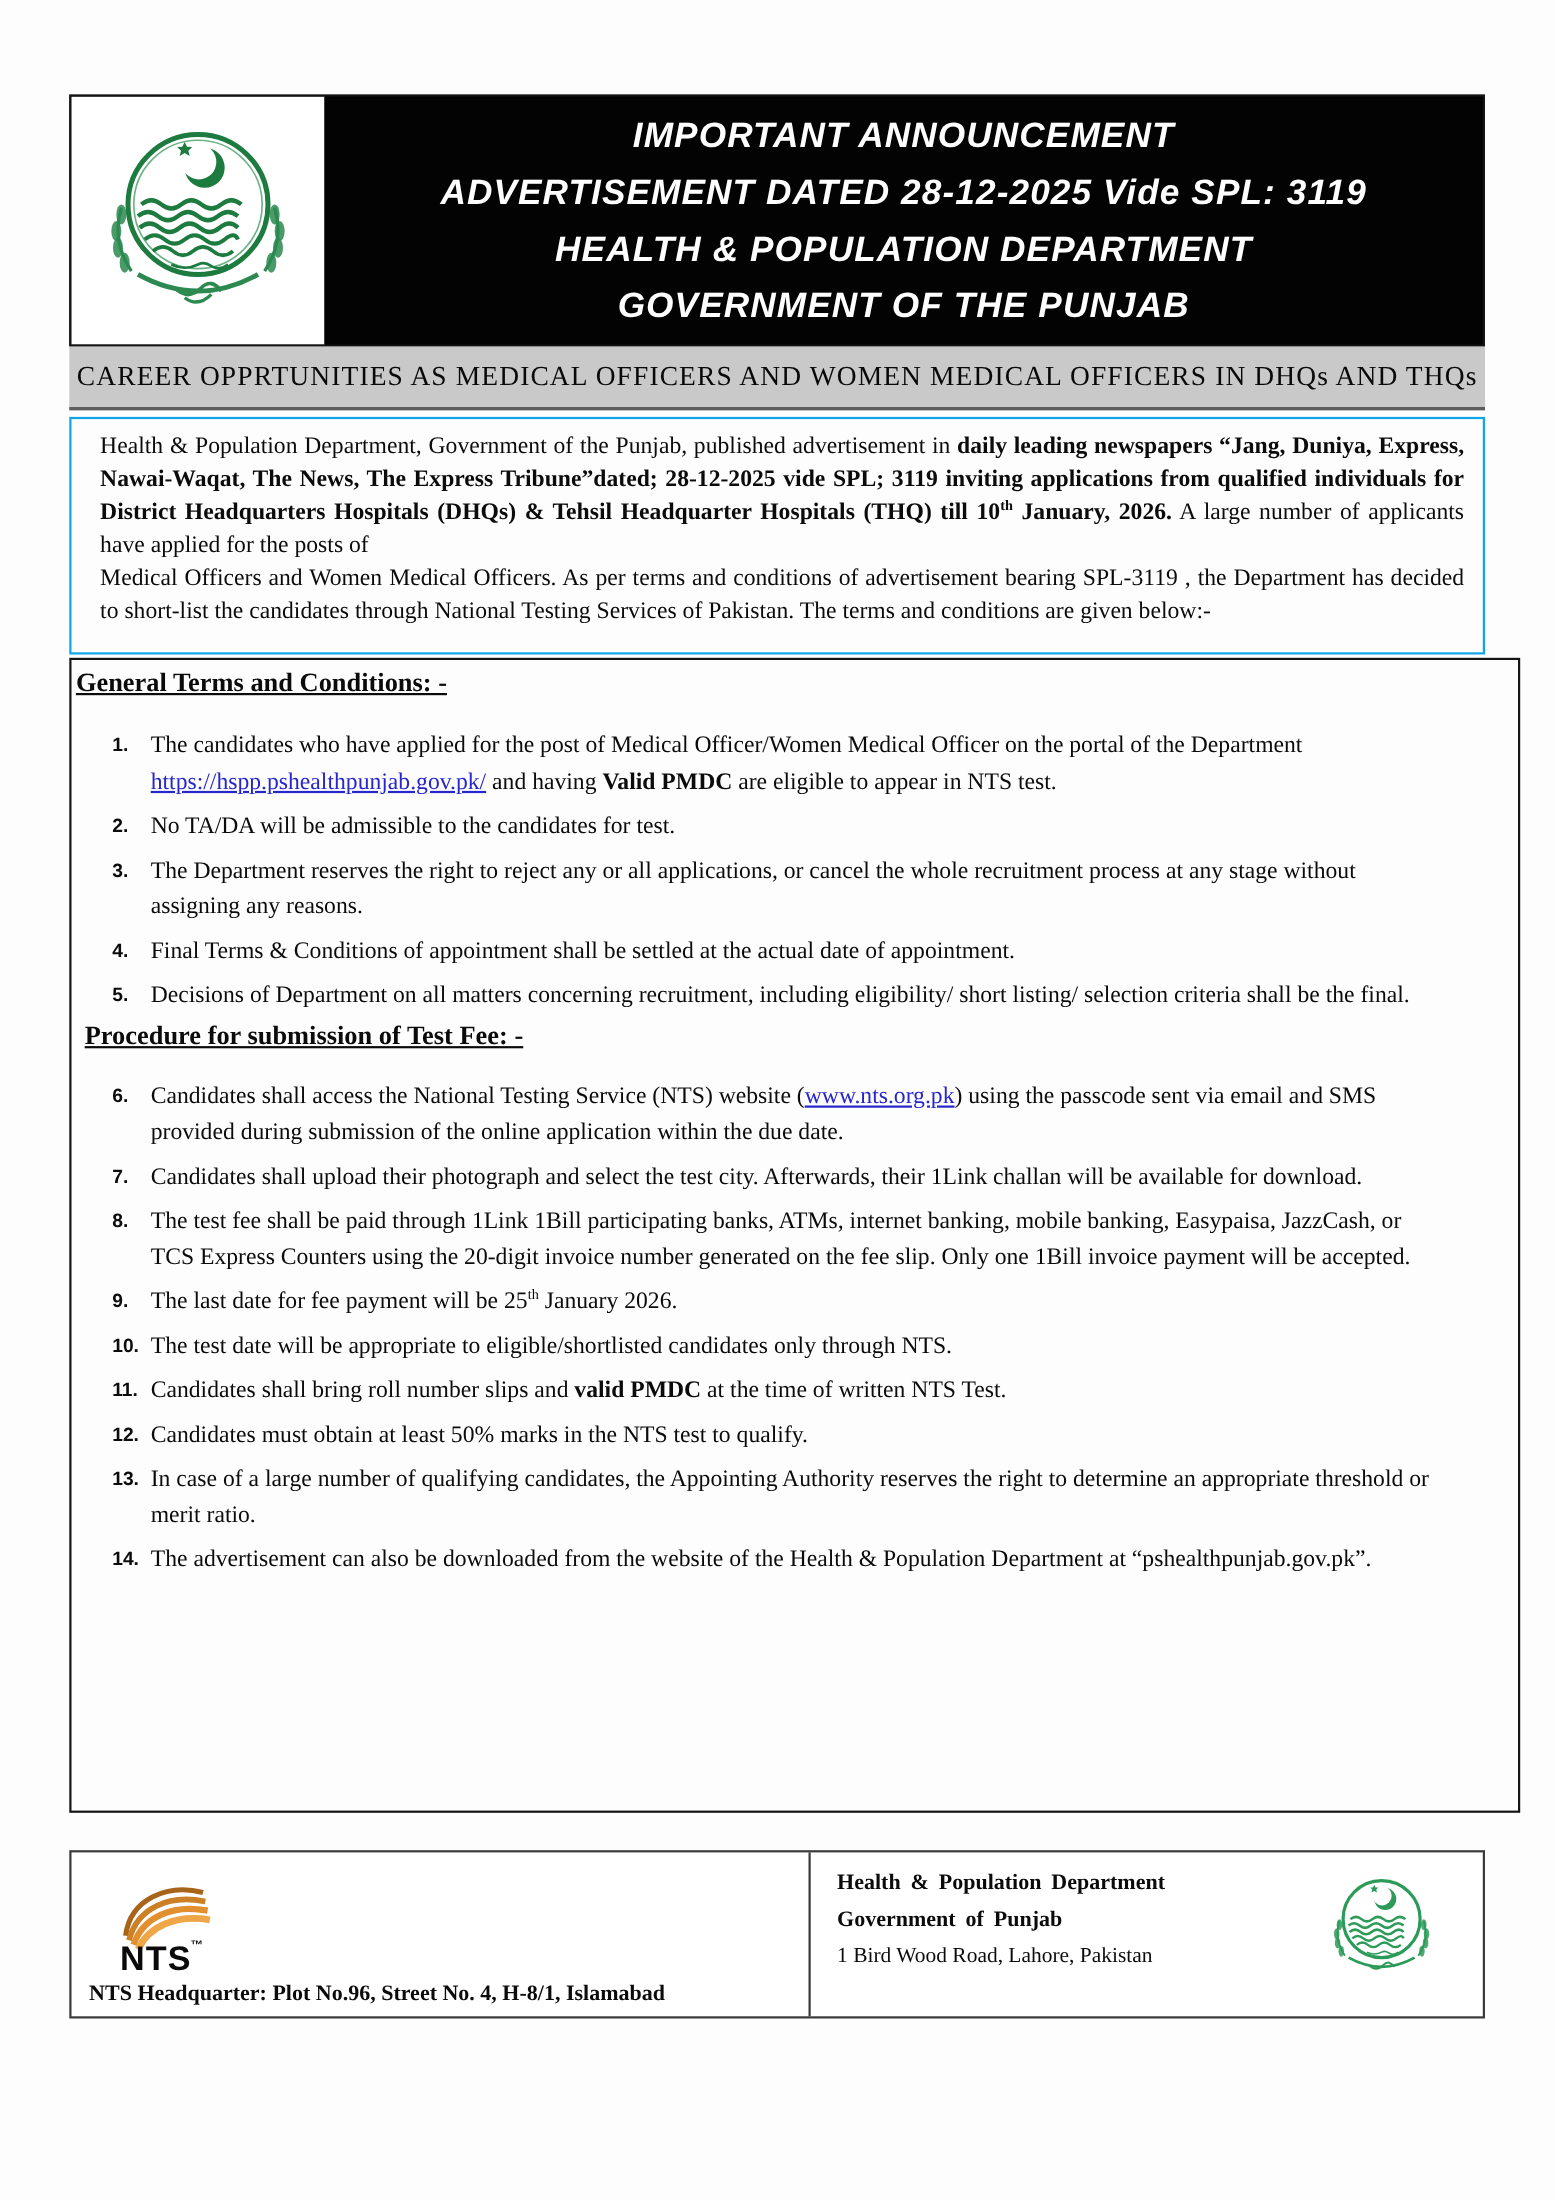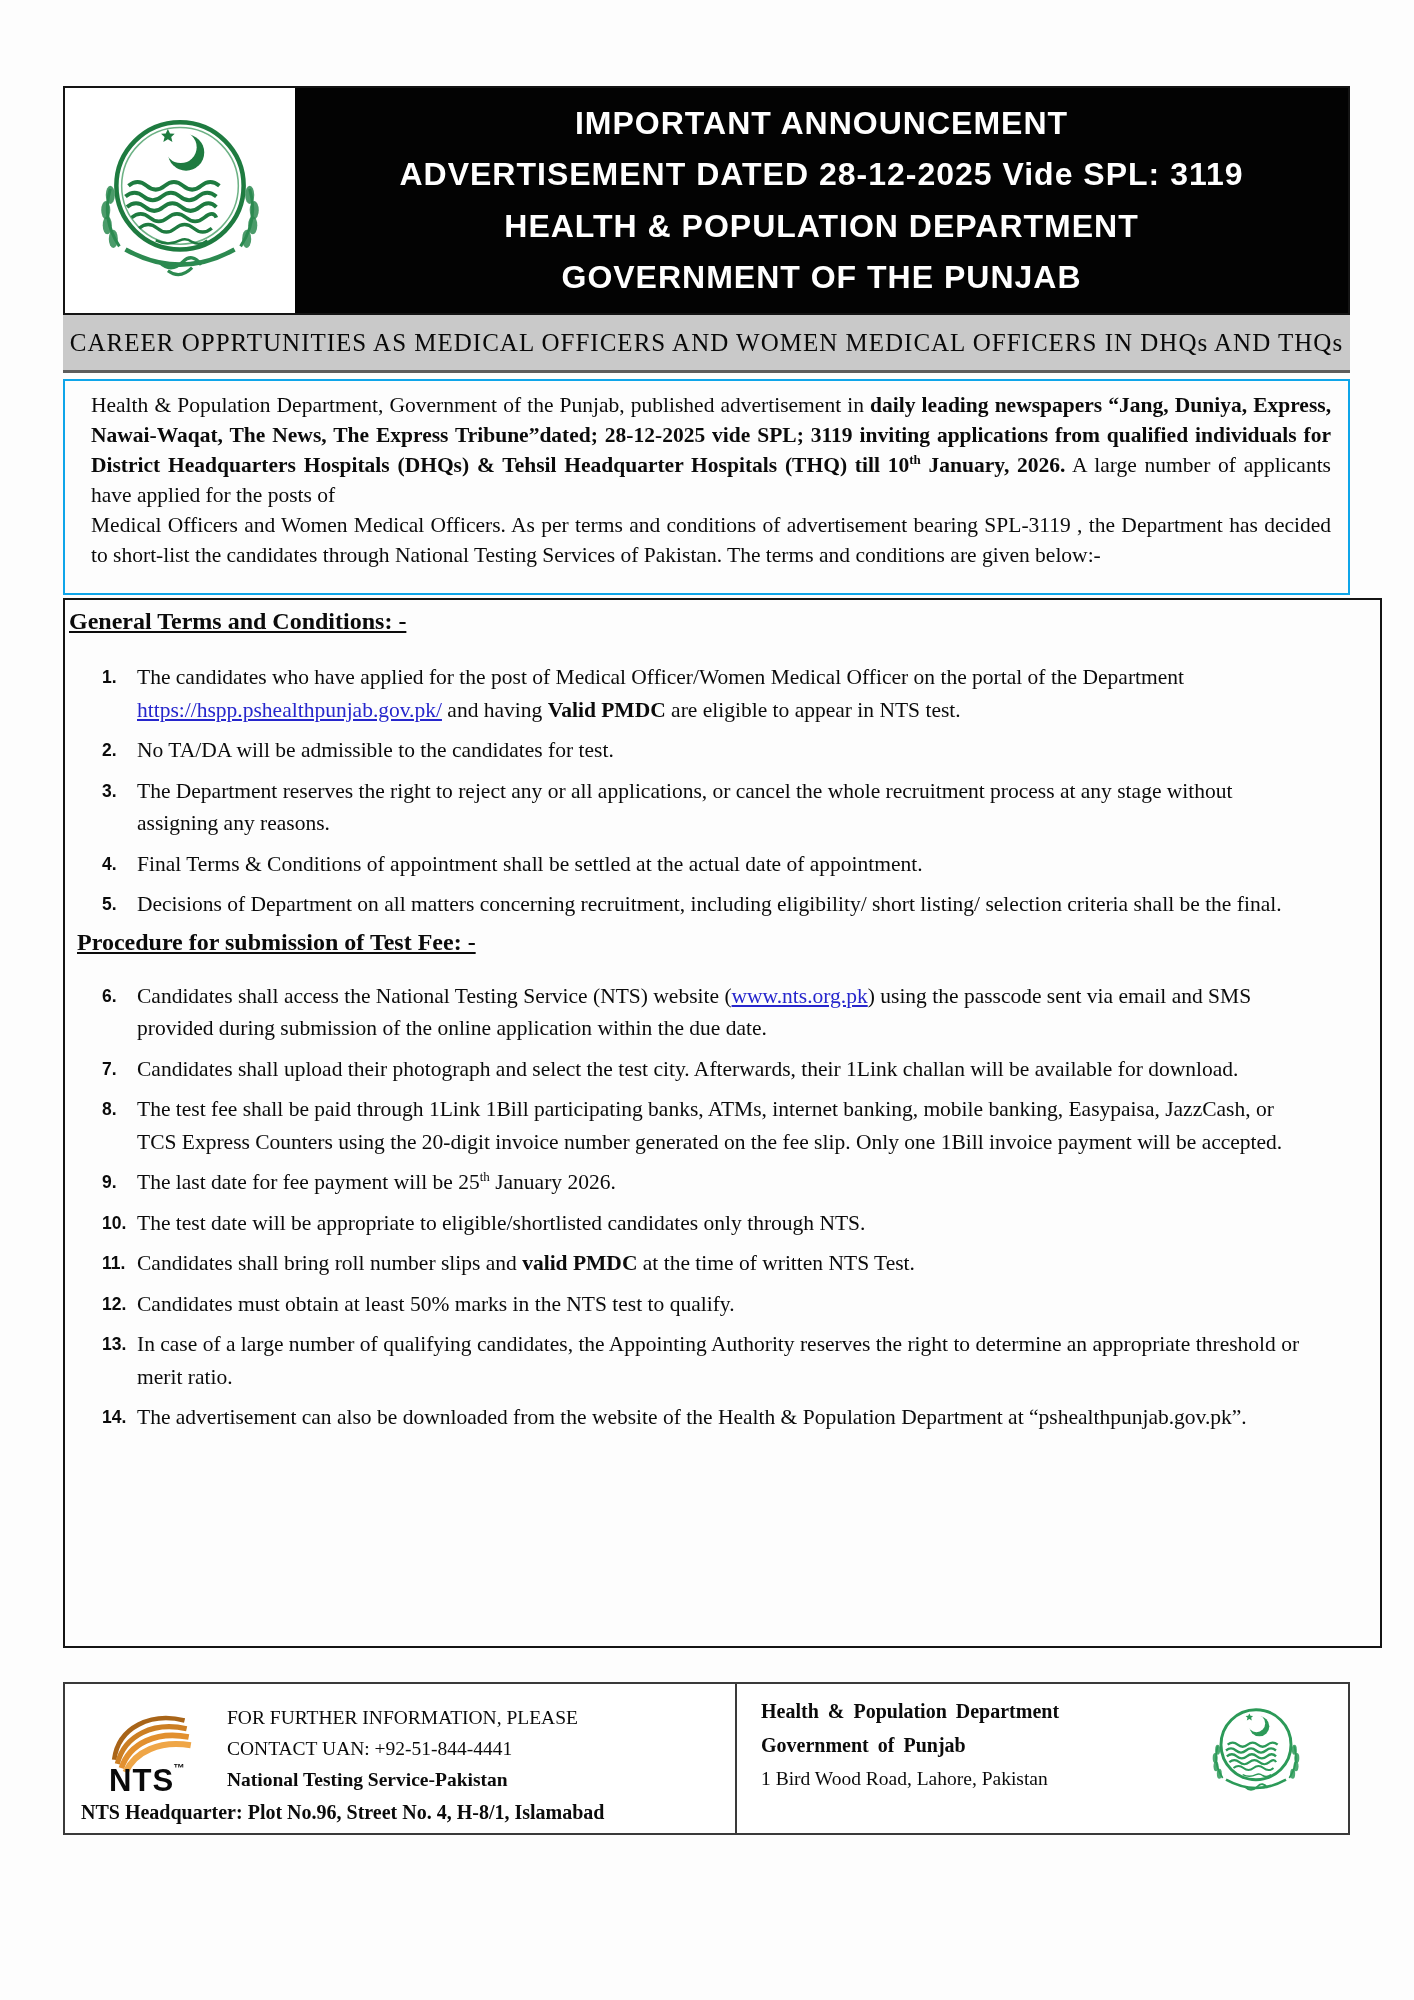--- a/index.html
+++ b/index.html
@@ -7,21 +7,21 @@
         font-family:"Liberation Serif",serif;color:#0b0b0b;overflow:hidden;}
 
   
   .doc-header{position:absolute;left:63px;top:86px;width:1287px;height:229px;
               display:flex;border:2px solid #141414;box-sizing:border-box;background:#030303;}
   .logo-cell{width:230px;background:#ffffff;display:flex;align-items:center;justify-content:center;}
   .header-black{flex:1;background:#030303;color:#ffffff;display:flex;flex-direction:column;
                 justify-content:space-around;text-align:center;
                 font-family:"Liberation Sans",sans-serif;font-weight:bold;font-size:32px;
                 letter-spacing:1px;padding:10px 0;}
-  .header-line{white-space:nowrap;}
+  .header-line{white-space:nowrap;font-style:italic;}
 
   
   .banner{position:absolute;left:63px;top:315px;width:1287px;height:58px;background:#c9c9c9;
           border-bottom:3px solid #5d5d5d;box-sizing:border-box;
           display:flex;align-items:center;justify-content:center;
           font-weight:normal;font-size:25px;letter-spacing:1px;color:#090909;white-space:nowrap;}
 
   
   .intro-box{position:absolute;left:63px;top:379px;width:1287px;height:216px;
              border:2px solid #0ea5e9;box-sizing:border-box;
@@ -172,25 +172,20 @@
   <div class="footer-box">
     <div class="footer-left">
       <svg class="nts-logo" width="100" height="88" viewBox="0 0 95 85">
         <path d="M10,50 C14,18 46,4 78,12" stroke="#a86418" stroke-width="4.5" fill="none"></path>
         <path d="M13,54 C20,26 48,13 80,20" stroke="#cc7f24" stroke-width="5" fill="none"></path>
         <path d="M17,58 C25,34 51,22 82,28" stroke="#e2902f" stroke-width="5.5" fill="none"></path>
         <path d="M21,62 C30,42 54,31 84,36" stroke="#efa647" stroke-width="6" fill="none"></path>
         <text x="5" y="80" font-family="Liberation Sans, sans-serif" font-size="30" font-weight="bold" fill="#0a0a0a" letter-spacing="1">NTS</text>
         <text x="67" y="62" font-family="Liberation Sans, sans-serif" font-size="11" font-weight="bold" fill="#0a0a0a">™</text>
       </svg>
-      <div class="nts-lines" id="nts-lines">
-          <div>FOR FURTHER INFORMATION, PLEASE</div>
-          <div>CONTACT UAN: +92-51-844-4441</div>
-          <div class="b">National Testing Service-Pakistan</div>
-        </div>
       <div class="nts-hq">NTS Headquarter: Plot No.96, Street No. 4, H-8/1, Islamabad</div>
     </div>
     <div class="footer-right">
       <div class="dept-lines" id="dept-lines">
           <div class="b">Health &amp; Population  Department</div>
           <div class="b">Government of Punjab</div>
           <div>1 Bird Wood Road, Lahore, Pakistan</div>
         </div>
       <svg class="crest-small" width="100" height="110" viewBox="0 0 120 132">
         <circle cx="60" cy="56" r="42" fill="#ffffff" stroke="#2c9a58" stroke-width="3.5"></circle>

